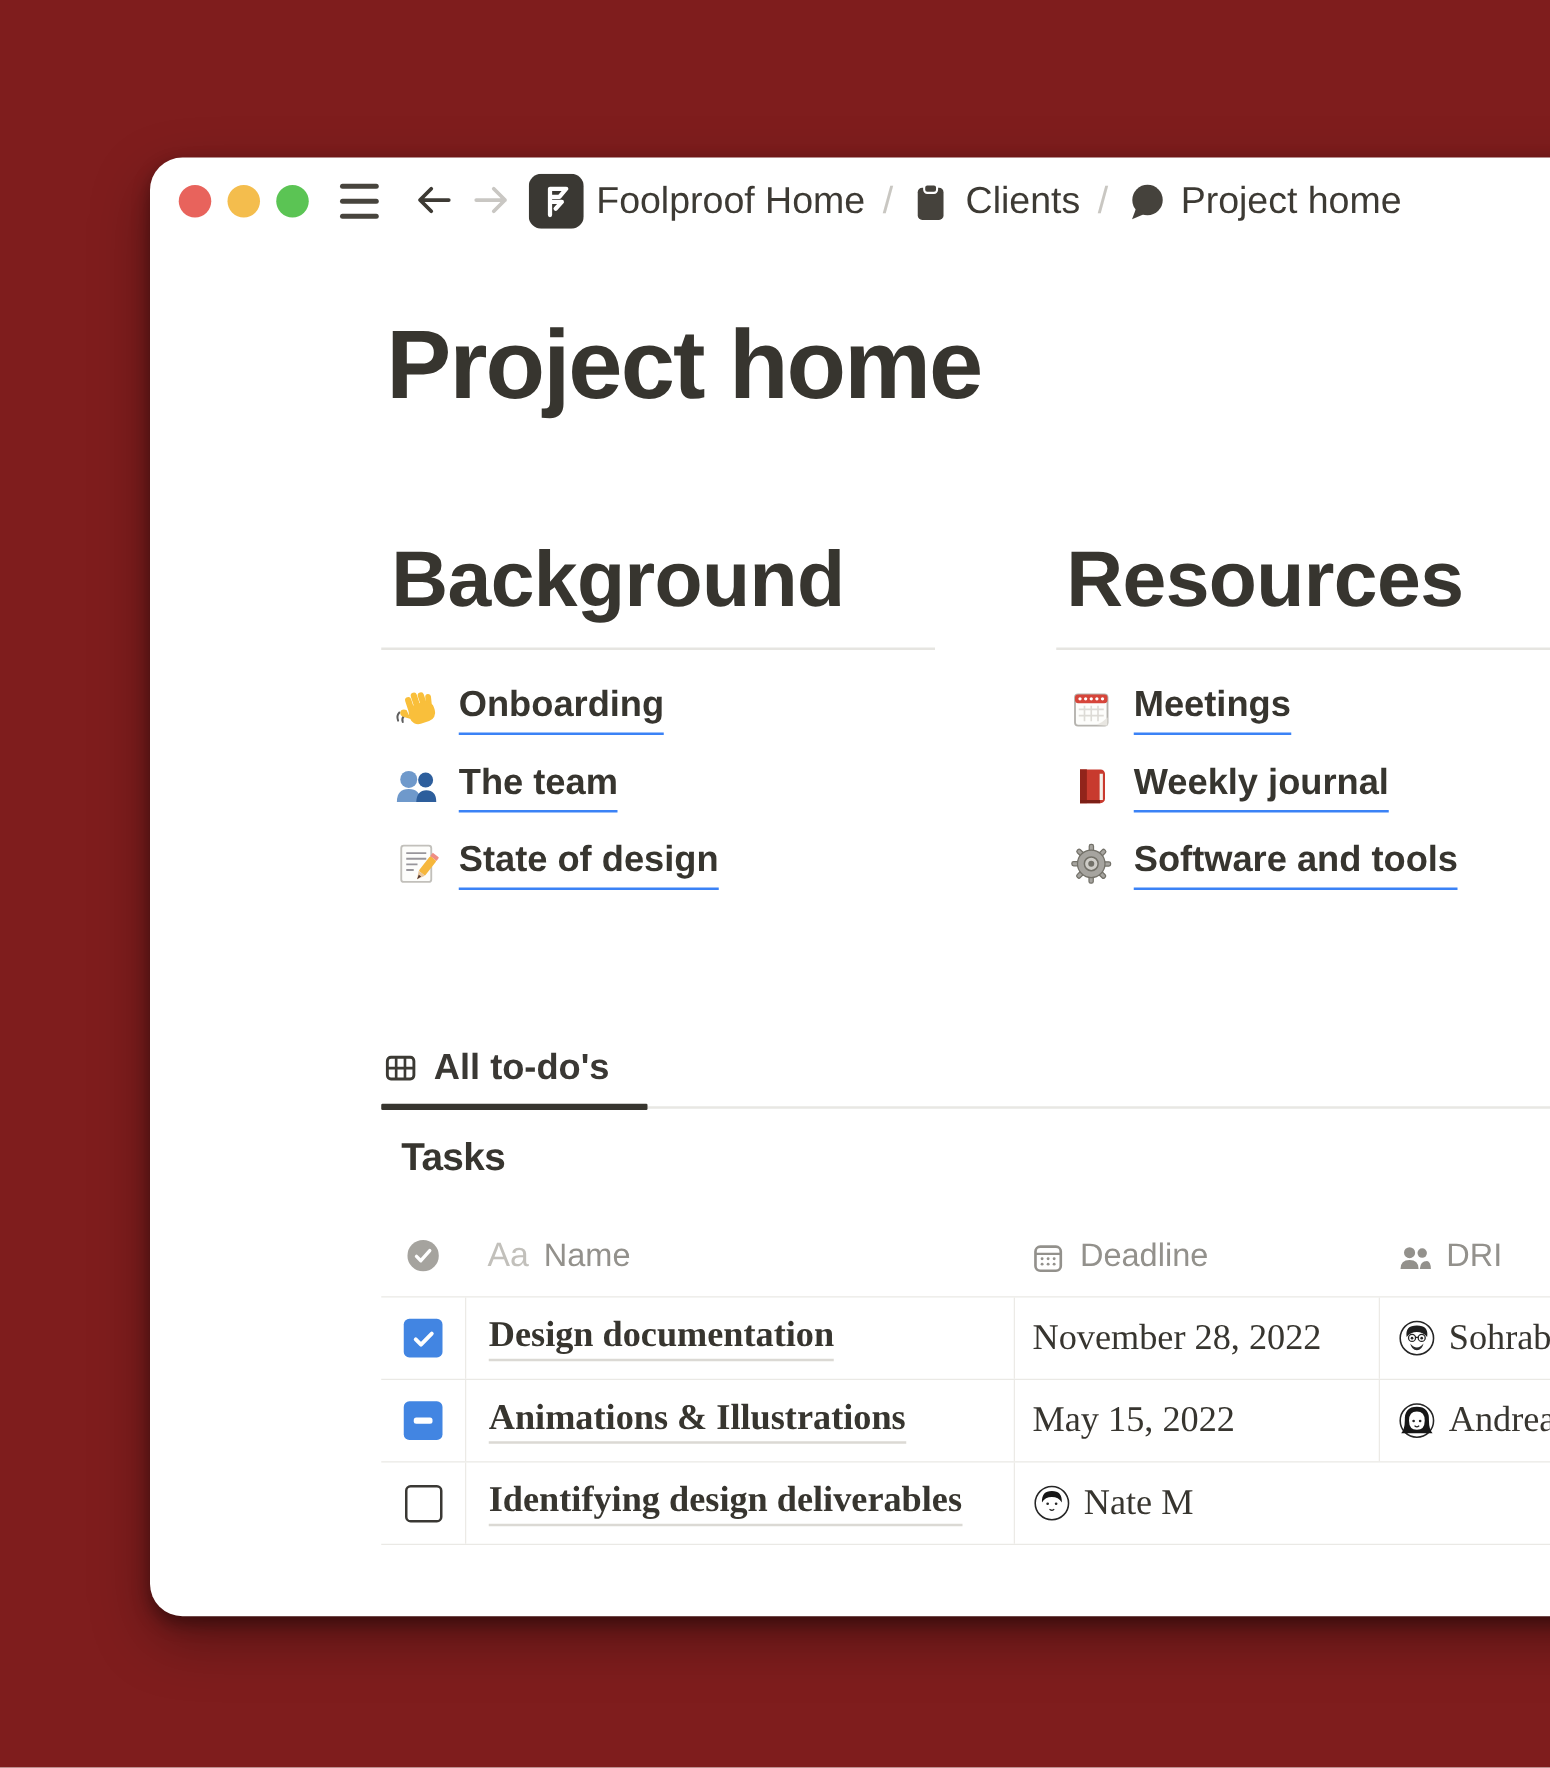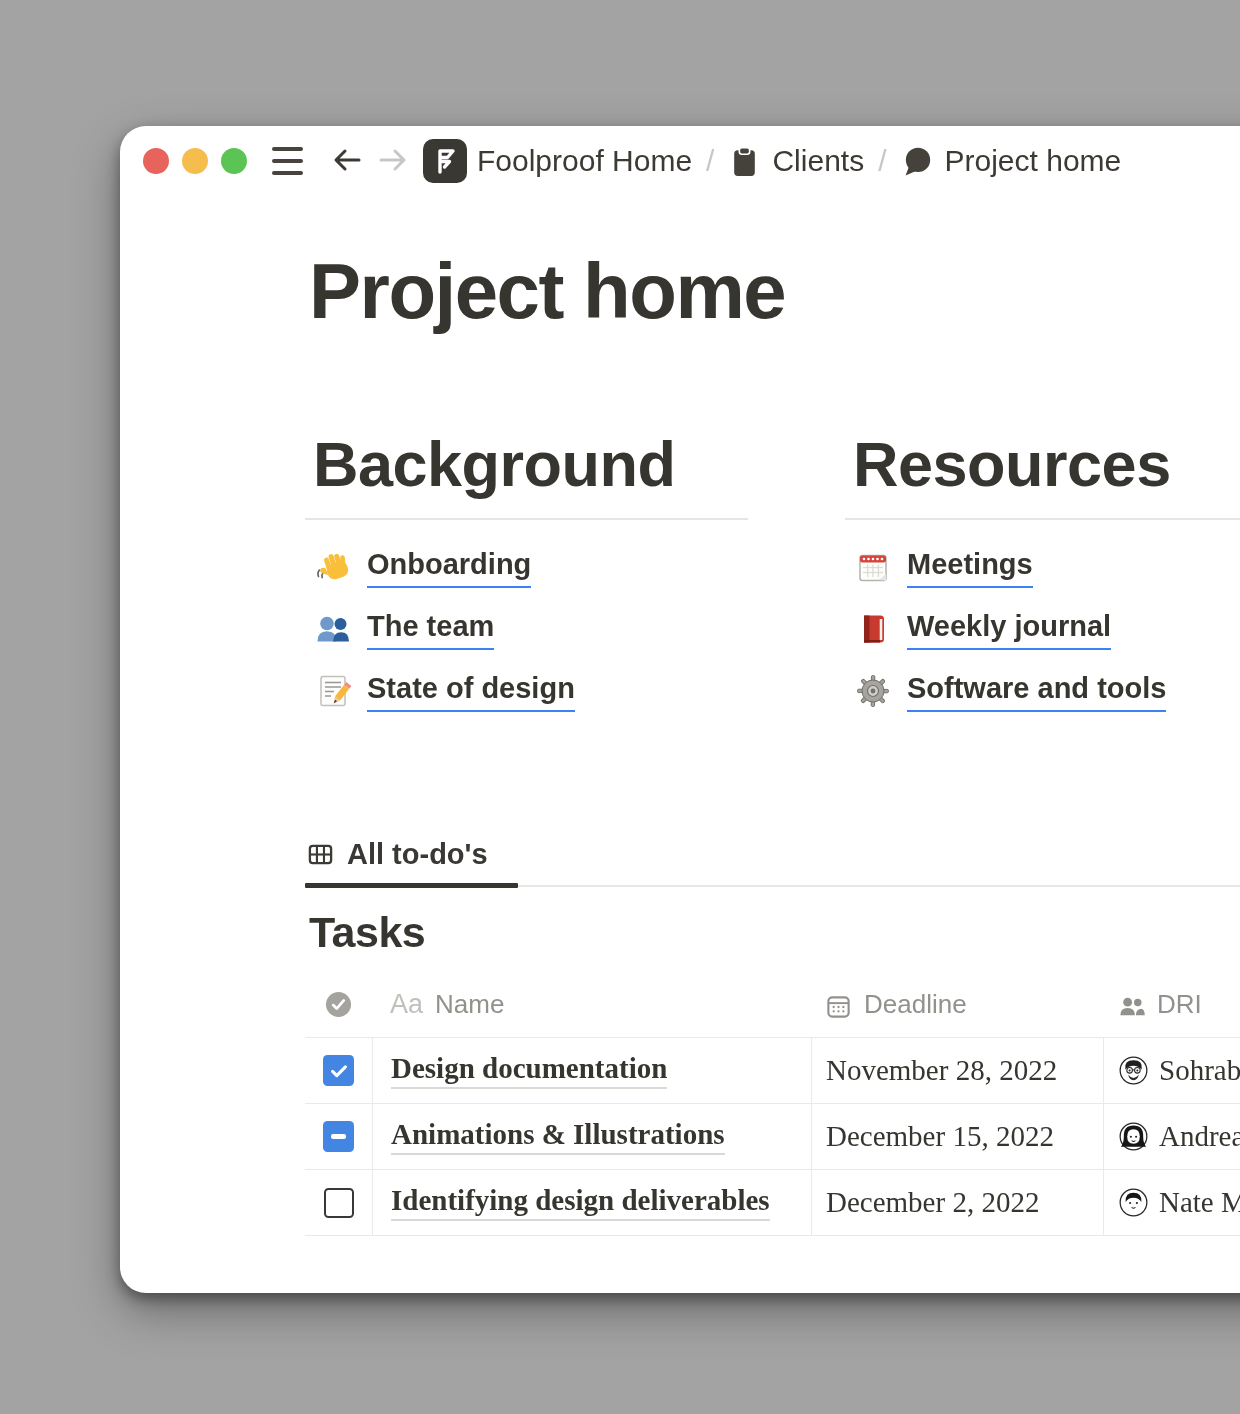--- a/index.html
+++ b/index.html
@@ -1,18 +1,18 @@
 <!DOCTYPE html>
 <html><head>
 <meta charset="utf-8">
 <style>
   html,body{margin:0;padding:0;}
   body{width:1240px;height:1414px;overflow:hidden;background:#ffffff;
        font-family:"Liberation Sans", sans-serif;color:#37352f;}
-  .stage{position:relative;width:1240px;height:1414px;background:#a3a3a3;overflow:hidden;}
+  .stage{position:relative;width:1240px;height:1414px;background:#7f1d1d;overflow:hidden;}
 
   
   .window{position:absolute;left:120px;top:126px;width:1220px;height:1167px;
           background:#fff;border-radius:26px;
           box-shadow:0 6px 14px rgba(0,0,0,.38), 0 18px 46px rgba(0,0,0,.34);}
 
   
   .traffic{position:absolute;left:23px;top:22px;display:flex;gap:13px;}
   .traffic .dot{width:26px;height:26px;border-radius:50%;}
   .hamburger{position:absolute;left:152px;top:21px;width:31px;display:flex;flex-direction:column;gap:8.5px;cursor:pointer;}
@@ -40,21 +40,21 @@
                  border-bottom:2px solid #3b82f6;line-height:1.25;}
 
   
   .tabs{position:absolute;left:185px;top:712px;right:0;height:52px;}
   .tab{display:inline-flex;align-items:center;gap:13px;padding-left:2px;cursor:pointer;}
   .tab .ticon{width:27px;height:27px;display:inline-flex;}
   .tab .tlbl{font-size:29px;font-weight:600;color:#3a3834;text-align:center;}
   .tabs .rule{position:absolute;left:0;right:0;top:47px;height:2px;background:#e8e7e3;}
   .tabs .bar{position:absolute;left:0;top:45px;width:213px;height:5px;background:#37352f;border-radius:1px;z-index:2;}
 
-  .tasks-title{position:absolute;left:189px;top:782px;font-size:43px;font-weight:800;letter-spacing:-0.5px;}
+  .tasks-title{position:absolute;left:201px;top:782px;font-size:31px;font-weight:800;letter-spacing:-0.5px;}
 
   .table{position:absolute;left:185px;top:845px;right:0;}
   .trow{display:grid;grid-template-columns:67px 439px 292px 1fr;align-items:center;}
   .thead{height:66px;color:#93918c;font-size:26px;}
   .tbody-row{height:65px;border-top:1.5px solid #eae9e5;font-size:29px;}
   .tbody-row:last-child{border-bottom:1.5px solid #eae9e5;}
   .tbody-row .cell{height:100%;display:flex;align-items:center;}
   .c1{display:flex;justify-content:center;align-items:center;height:100%;}
   .c2{padding-left:18px;}
   .c3{padding-left:14px;}
@@ -366,21 +366,21 @@
           <div class="trow tbody-row">
             <div class="c1 cell">
               <div class="checkbox indeterminate">
                 <div class="dash"></div>
               </div>
             </div>
             <div class="c2 cell">
               <span class="task-name">Animations &amp; Illustrations</span>
             </div>
             <div class="c3 cell">
-              <span class="date">December 15, 2022</span>
+              <span class="date">May 15, 2022</span>
             </div>
             <div class="c4 cell">
               <span class="avatar">
                 <svg viewBox="0 0 30 30" width="29" height="29">
                   <circle cx="15" cy="15" r="13.8" fill="#fff" stroke="#262626" stroke-width="1.3"></circle>
                   <path d="M15 3.5 q10.5 0 10 11.5 q0 7 3 10.5 H2 q3-3.5 3-10.5 Q4.5 3.5 15 3.5z" fill="#161616"></path>
                   <path d="M15 7.5 q6.5 0 6.5 7.5 q0 7.5-6.5 7.5 t-6.5-7.5 q0-7.5 6.5-7.5z" fill="#fff"></path>
                   <circle cx="12.3" cy="15.3" r="1.1" fill="#262626"></circle>
                   <circle cx="17.7" cy="15.3" r="1.1" fill="#262626"></circle>
                   <path d="M13.4 19.5 q1.6 1.3 3.2 0" fill="none" stroke="#262626" stroke-width="1.1" stroke-linecap="round"></path>
@@ -389,23 +389,20 @@
               <span class="dri-name">Andrea</span>
             </div>
           </div>
           <div class="trow tbody-row">
             <div class="c1 cell">
               <div class="checkbox unchecked"></div>
             </div>
             <div class="c2 cell">
               <span class="task-name">Identifying design deliverables</span>
             </div>
-            <div class="c3 cell">
-              <span class="date">December 2, 2022</span>
-            </div>
             <div class="c4 cell">
               <span class="avatar">
                 <svg viewBox="0 0 30 30" width="29" height="29">
                   <circle cx="15" cy="15" r="13.8" fill="#fff" stroke="#262626" stroke-width="1.3"></circle>
                   <path d="M6.8 14.5 q-.5-9.5 8.2-9.5 q8.7 0 8.2 9.5 q-2.7-4.5-8.2-4.5 t-8.2 4.5z" fill="#161616"></path>
                   <circle cx="11.5" cy="15.5" r="1.1" fill="#262626"></circle>
                   <circle cx="18.5" cy="15.5" r="1.1" fill="#262626"></circle>
                   <path d="M13.4 20.3 q1.6 1.2 3.2 0" fill="none" stroke="#262626" stroke-width="1.1" stroke-linecap="round"></path>
                 </svg>
               </span>

